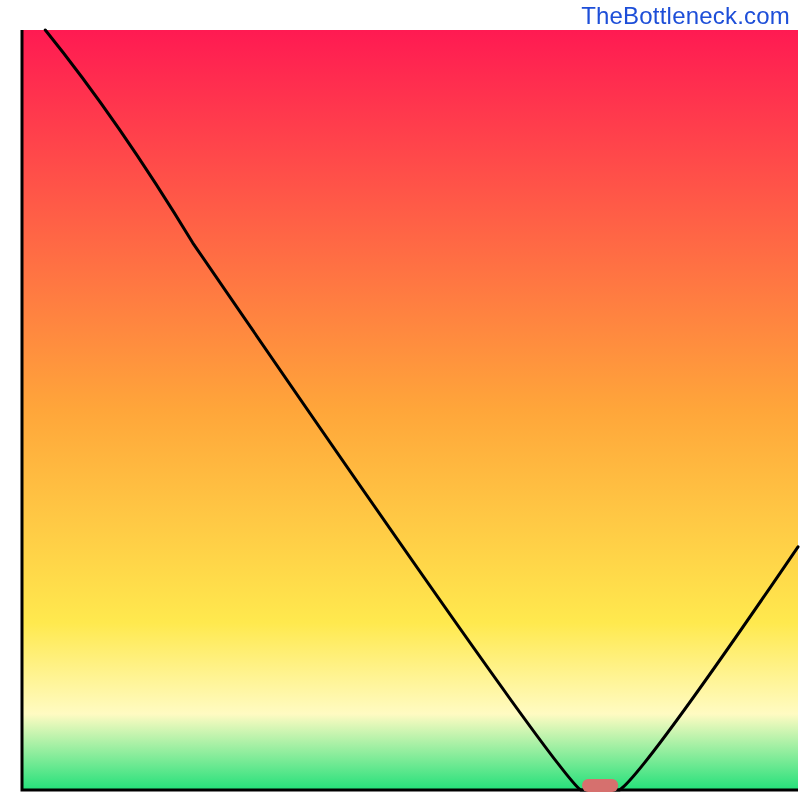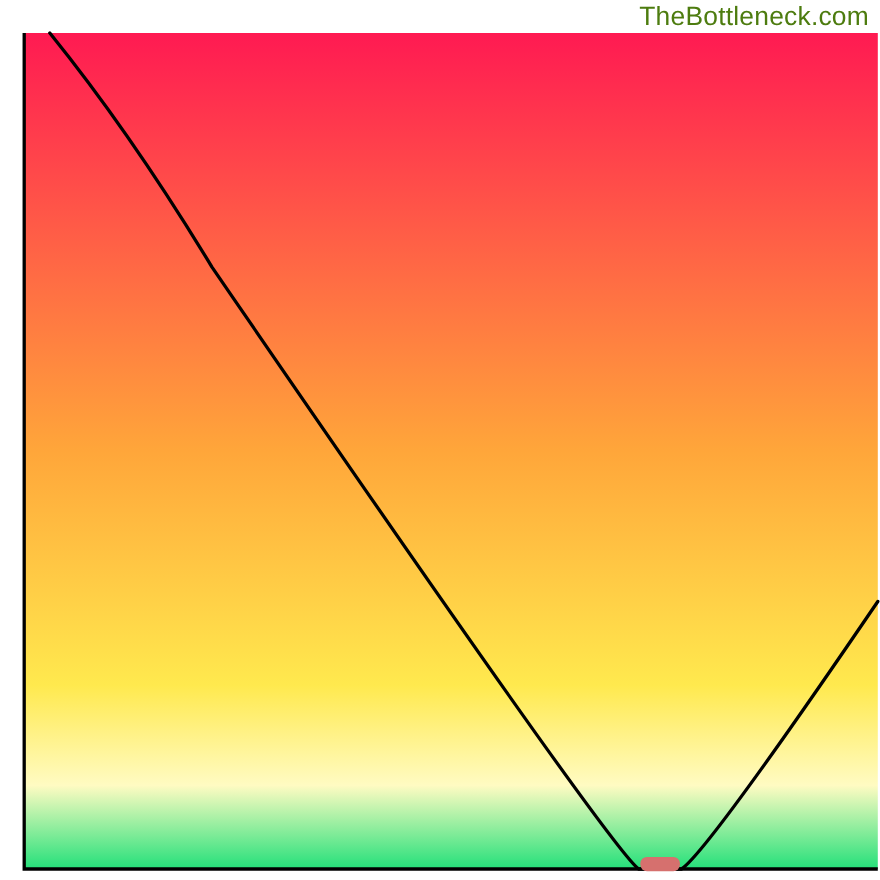--- a/index.html
+++ b/index.html
@@ -14,21 +14,21 @@
     position: relative;
     width: 800px;
     height: 800px;
   }
   .watermark {
     position: absolute;
     top: 2px;
     right: 10px;
     font-size: 24px;
     font-weight: 500;
-    color: #4d7c0f;
+    color: #1d4ed8;
     letter-spacing: 0.2px;
   }
   svg {
     position: absolute;
     top: 0;
     left: 0;
   }
 </style>
 </head>
 <body>

